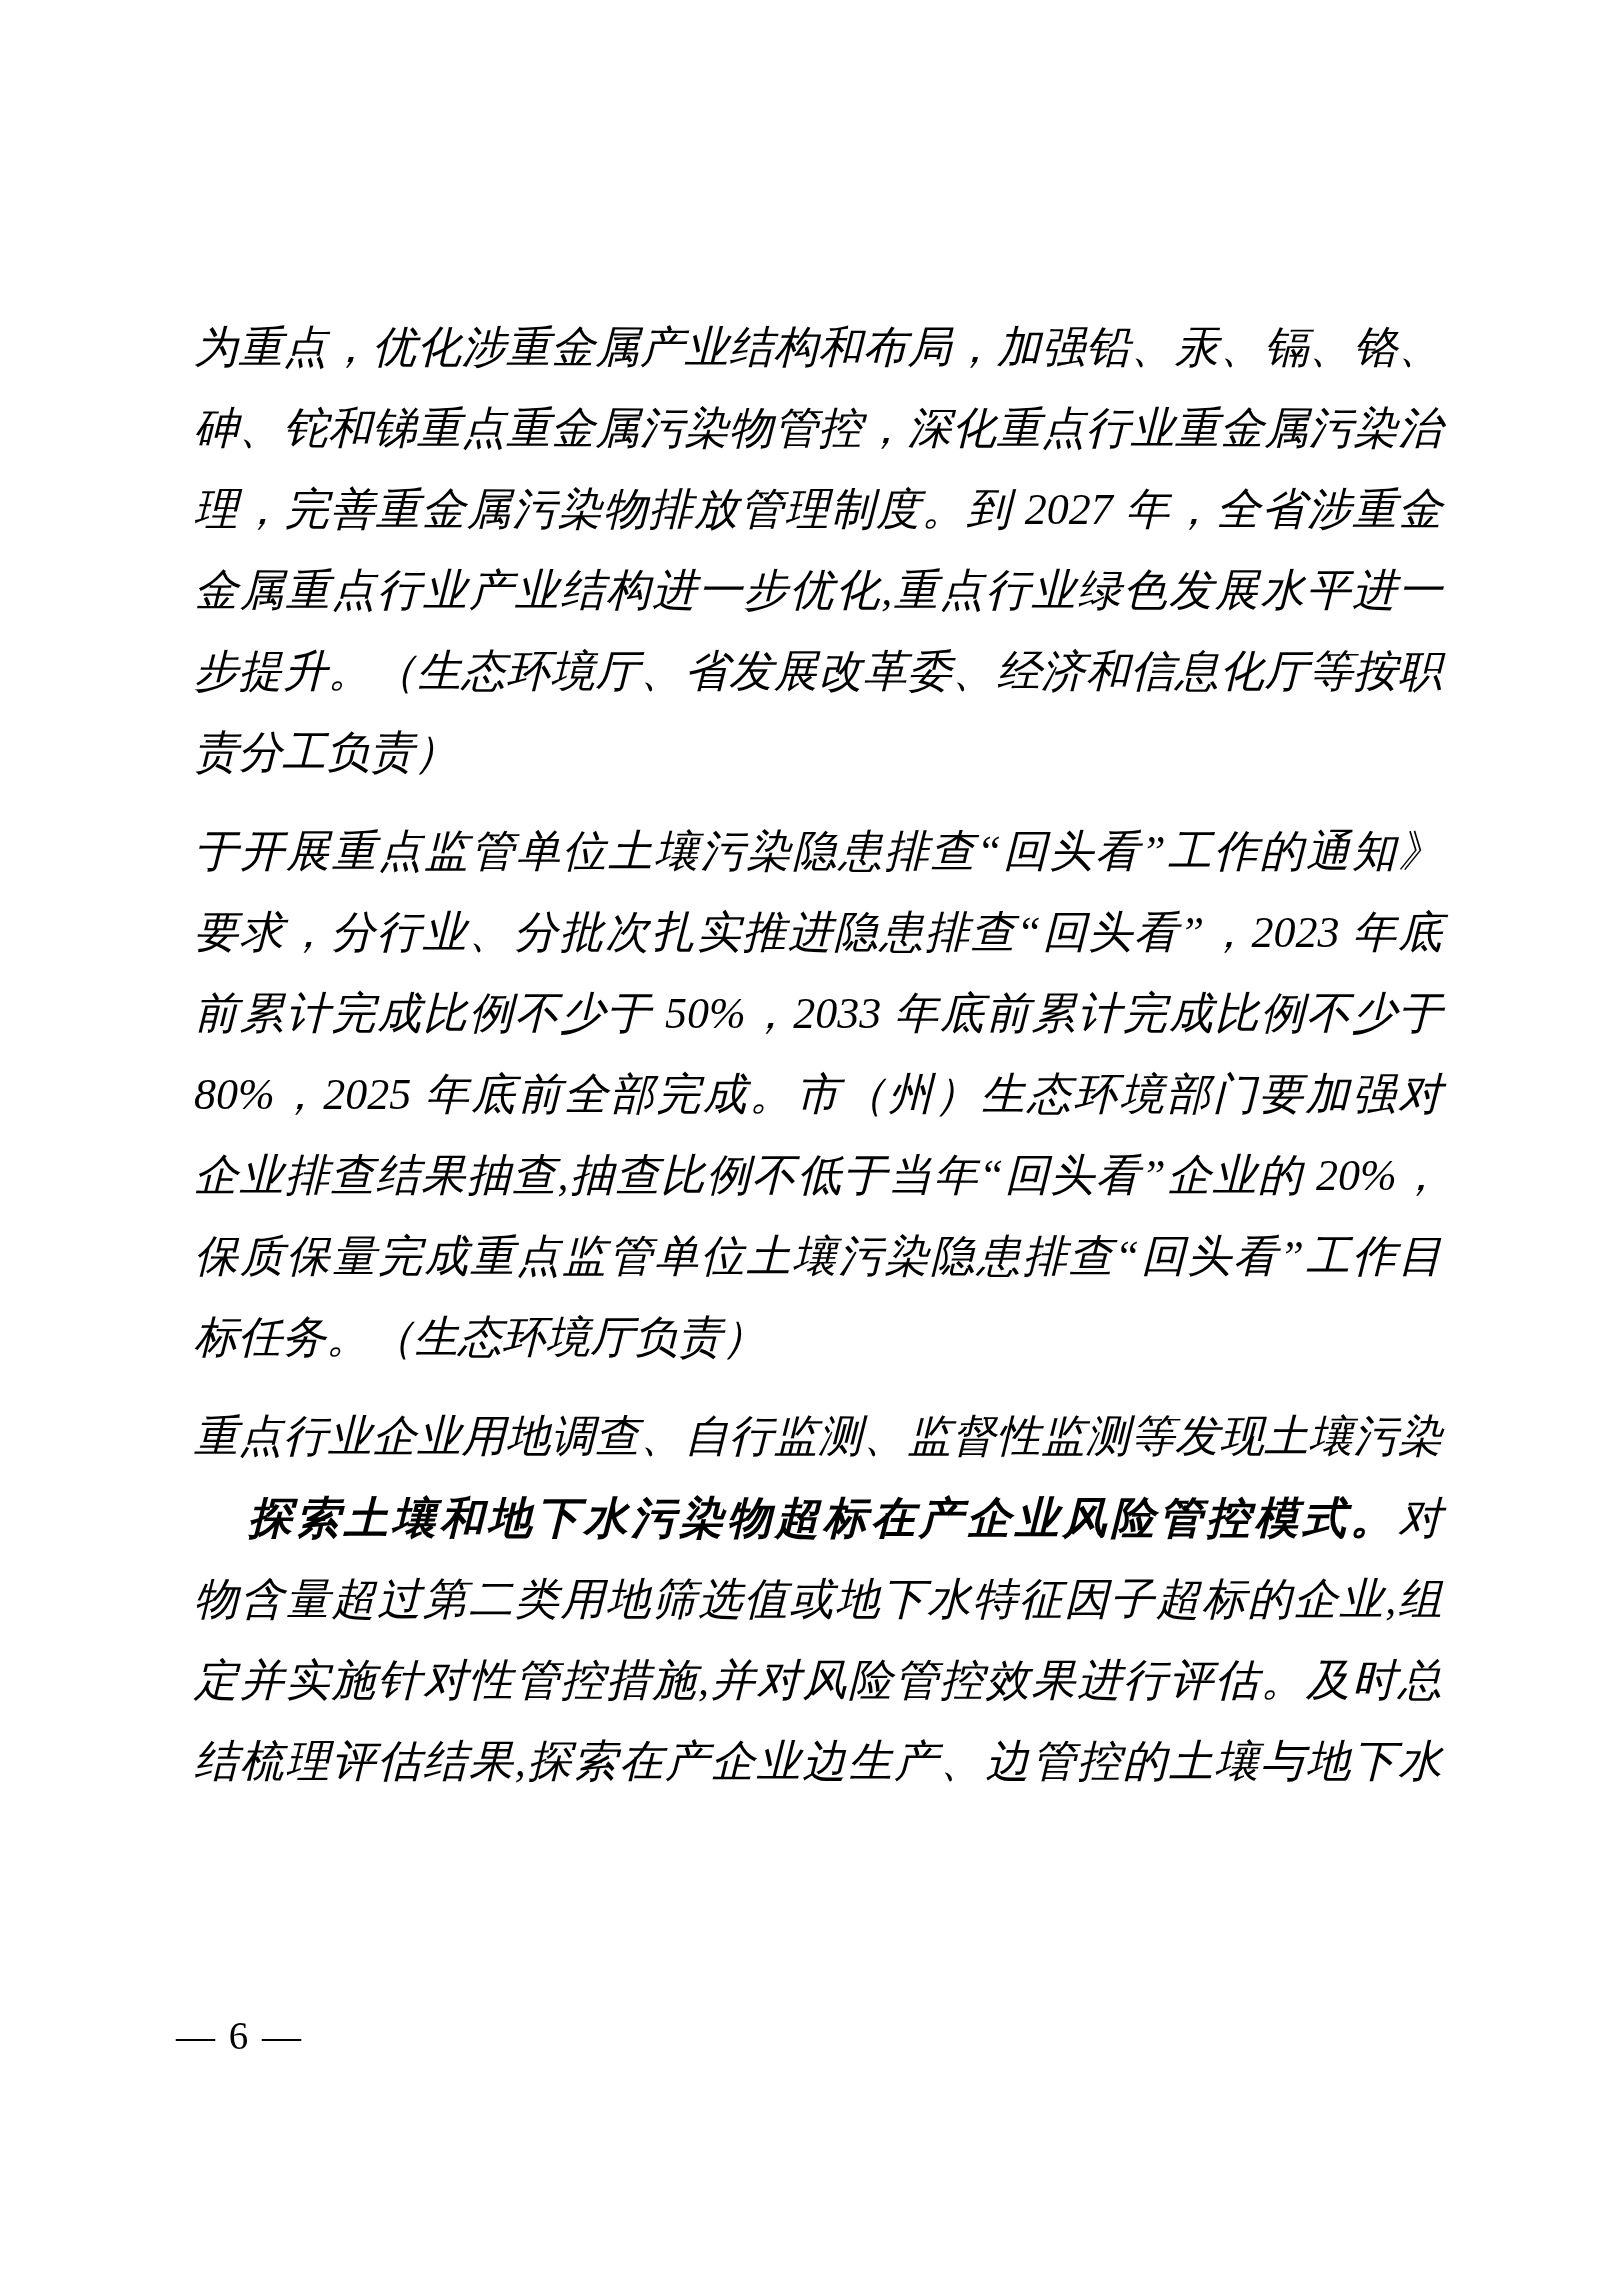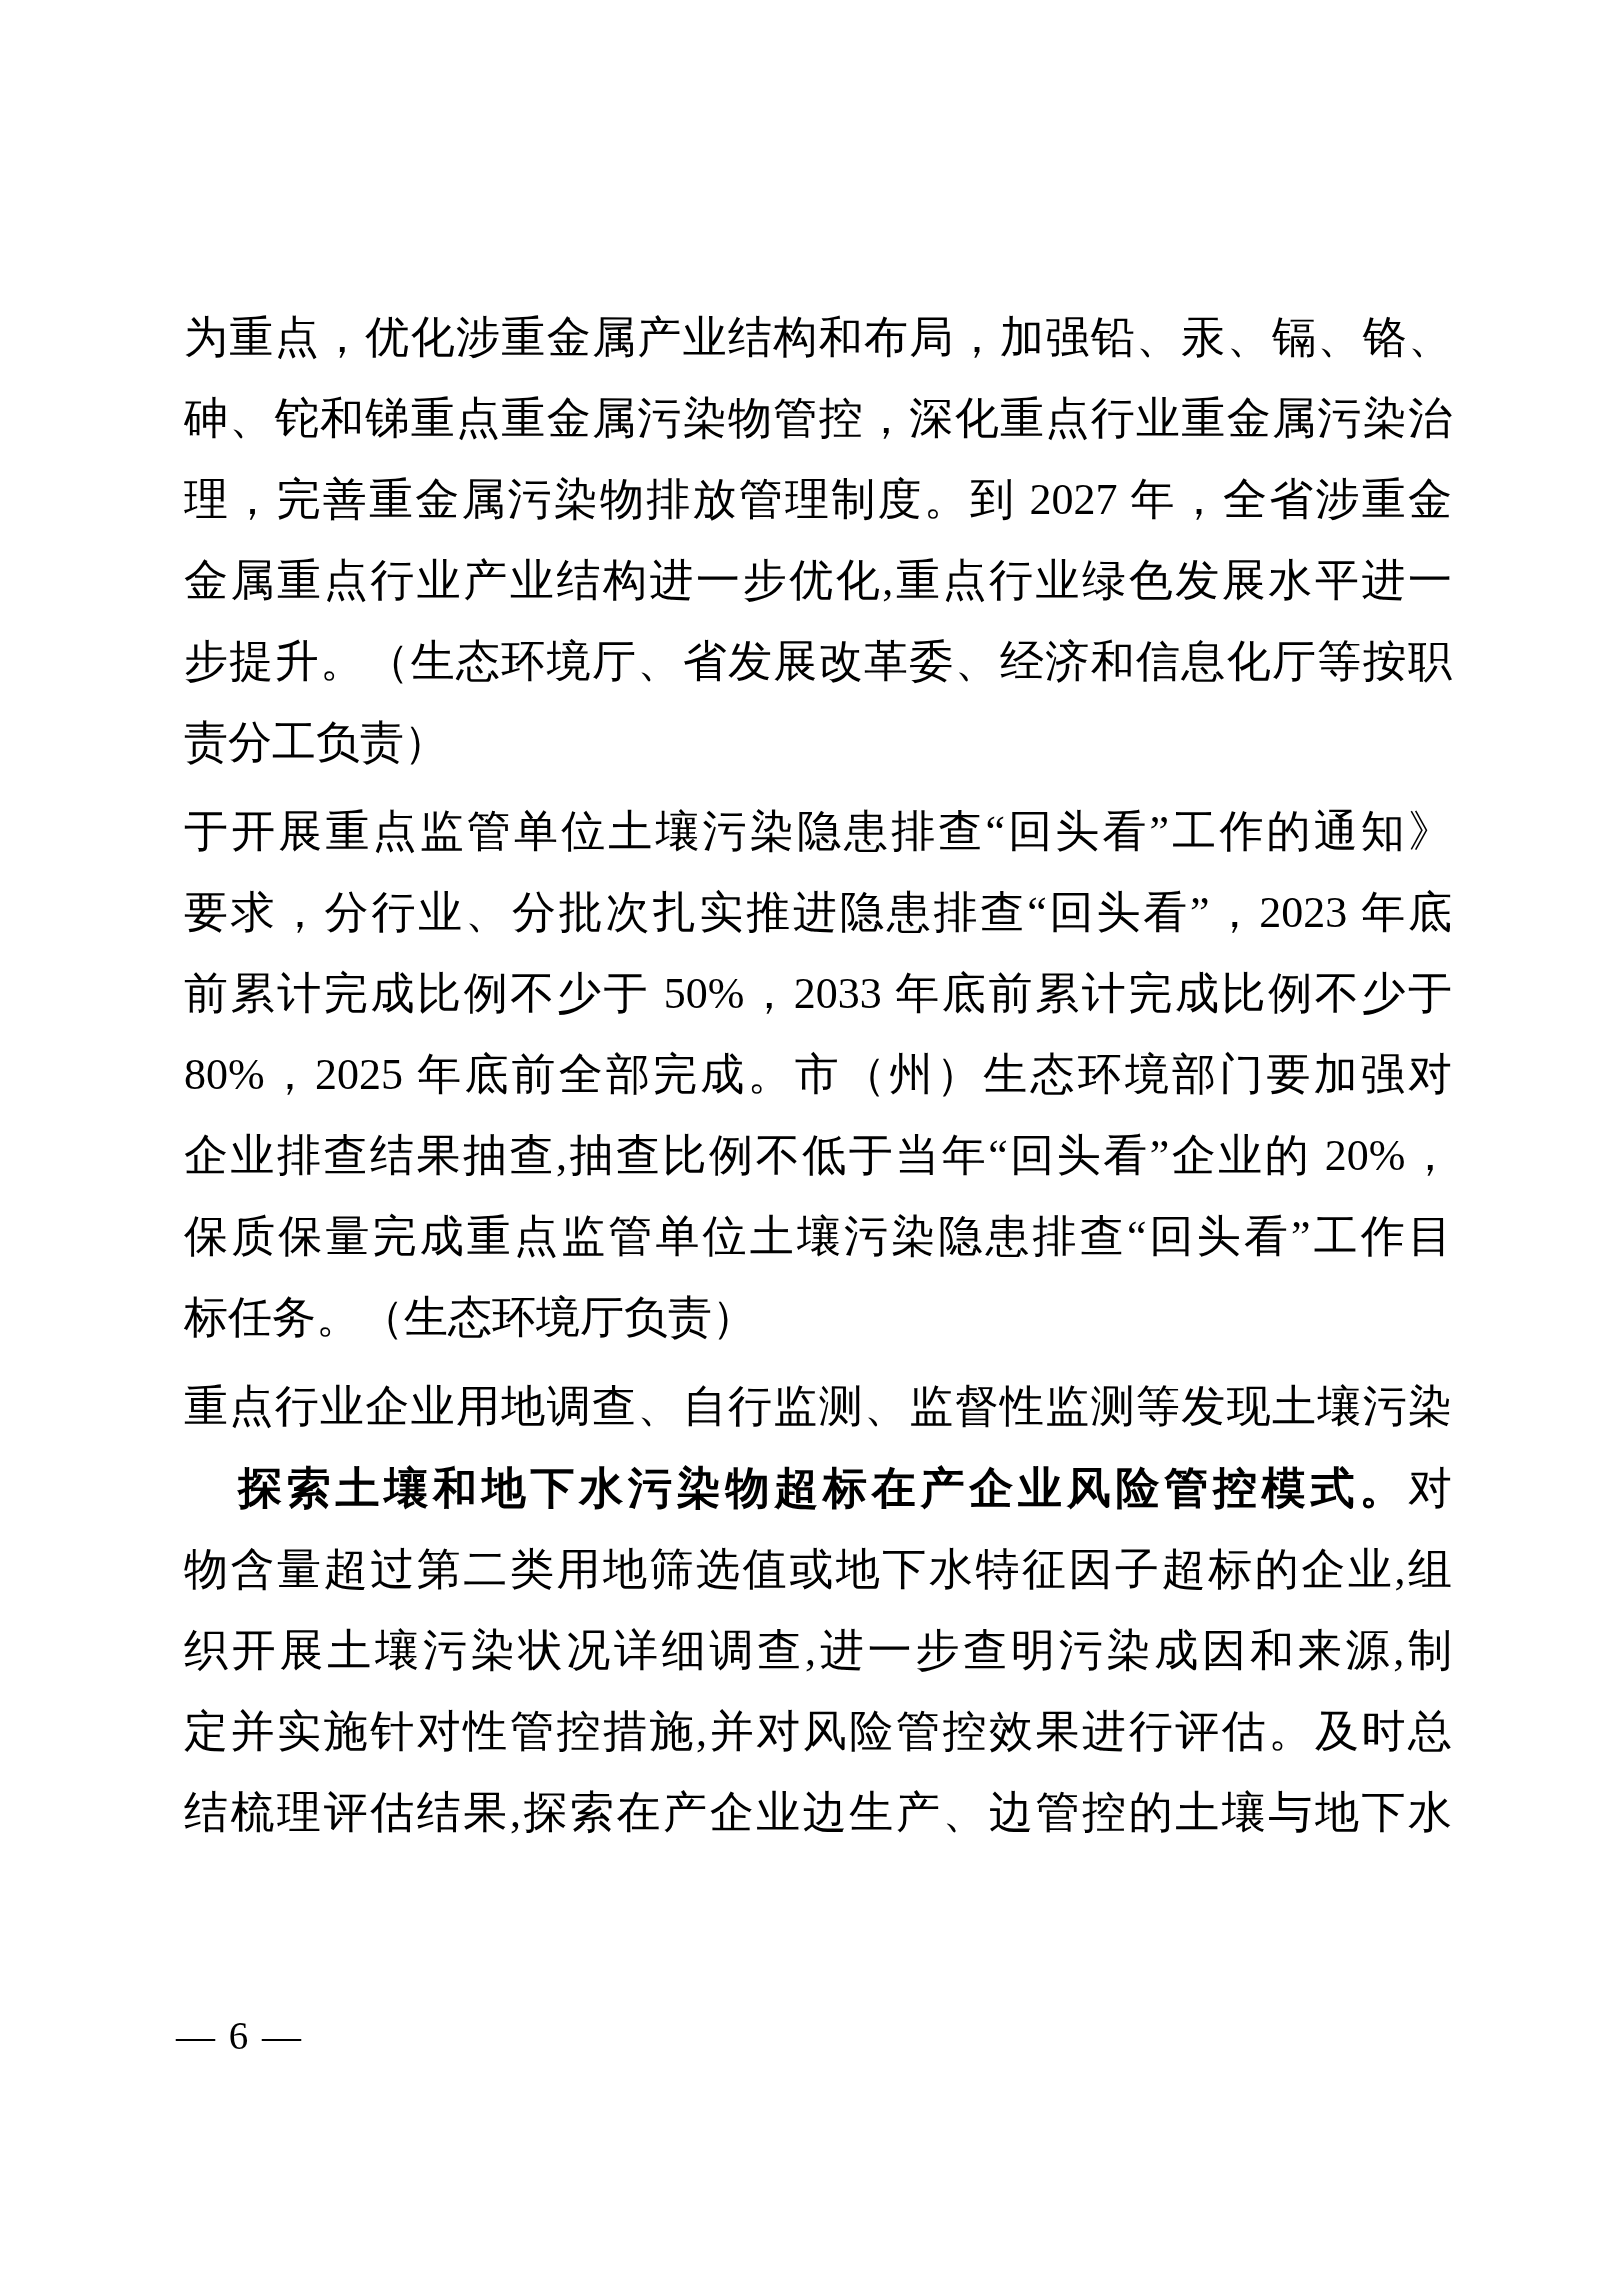--- a/index.html
+++ b/index.html
@@ -19,21 +19,21 @@
   }
   .text-block {
     position: absolute;
     left: 176px;
     top: 289px;
     width: 1284px;
     font-size: 44px;
     line-height: 81px;
     letter-spacing: 0;
   }
-  .paragraph { margin: 8px; padding: 0; }
+  .paragraph { margin: 18px; padding: 0; font-style: italic; }
   .line {
     text-align: justify;
     text-align-last: justify;
     min-height: 81px;
   }
   .line.last {
     text-align-last: left;
   }
   .line.indent {
     text-indent: 54px;
@@ -72,20 +72,19 @@
         <div class="line"><span class="run">前累计完成比例不少于 50%，2033 年底前累计完成比例不少于</span></div>
         <div class="line"><span class="run">80%，2025 年底前全部完成。市（州）生态环境部门要加强对</span></div>
         <div class="line"><span class="run">企业排查结果抽查,抽查比例不低于当年“回头看”企业的 20%，</span></div>
         <div class="line"><span class="run">保质保量完成重点监管单位土壤污染隐患排查“回头看”工作目</span></div>
         <div class="line last"><span class="run">标任务。（生态环境厅负责）</span></div>
       </div>
       <div class="paragraph">
         <div class="line"><span class="run">重点行业企业用地调查、自行监测、监督性监测等发现土壤污染</span></div>
         <div class="line indent"><span class="run bold">探索土壤和地下水污染物超标在产企业风险管控模式。</span><span class="run">对</span></div>
         <div class="line"><span class="run">物含量超过第二类用地筛选值或地下水特征因子超标的企业,组</span></div>
-        <div class="line"><span class="run">织开展土壤污染状况详细调查,进一步查明污染成因和来源,制</span></div>
         <div class="line"><span class="run">定并实施针对性管控措施,并对风险管控效果进行评估。及时总</span></div>
         <div class="line"><span class="run">结梳理评估结果,探索在产企业边生产、边管控的土壤与地下水</span></div>
       </div>
     </main>
   <div class="footer">— 6 —</div>
 </div>
 
 
 </body></html>

